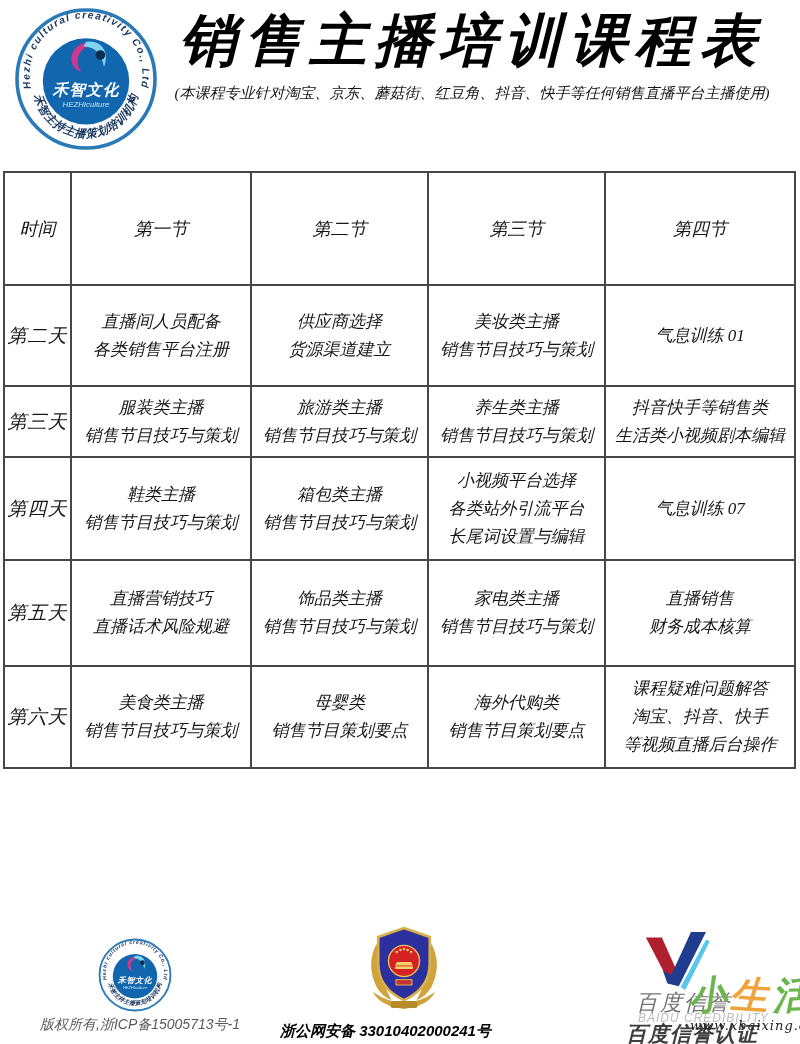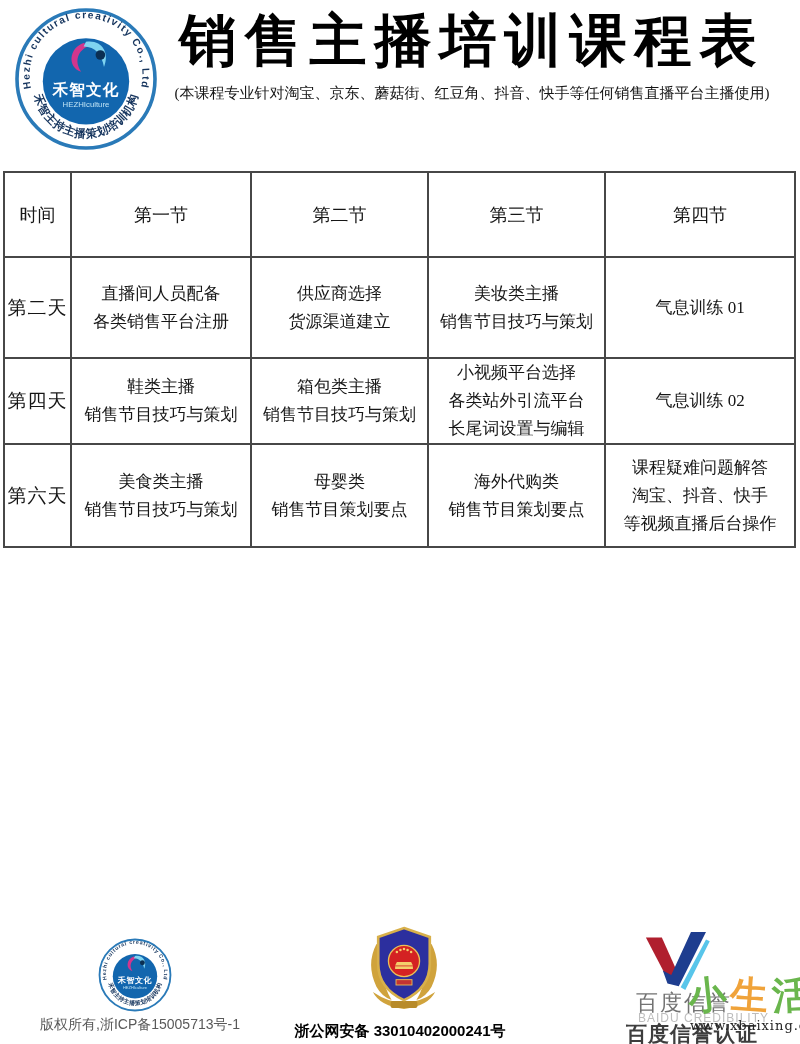--- a/index.html
+++ b/index.html
@@ -5,54 +5,54 @@
   :root{
     --logo-blue:#1266ae; --logo-ring:#2a7ab8; --logo-navy:#16355e;
     --logo-magenta:#d2368d; --logo-cyan:#7fd4f0;
     --badge-gold:#d0a33c; --badge-gold-dark:#b88b2a; --badge-blue:#2c2f9e; --badge-red:#d42222; --badge-star:#f3cf6b;
     --baidu-red:#b01f2e; --baidu-blue:#1e3d8f; --baidu-lightblue:#58c5ea;
     --wm-green:#6ab64d; --wm-orange:#f0a33a;
     --table-border:#474747; --ink:#111; --gray-text:#595959;
   }
   html,body{margin:0;padding:0;background:#fff;}
   .page{position:relative;width:800px;height:1044px;background:#fff;overflow:hidden;
-        font-family:"Liberation Serif","DejaVu Serif",serif;color:var(--ink);}
+        font-family:"Liberation Serif","DejaVu Serif",serif;color:var(--ink);font-style:italic;}
 
   
   .logo-main{position:absolute;left:14px;top:7px;width:144px;height:144px;}
   .logo-foot{position:absolute;left:98px;top:938px;width:74px;height:74px;}
   .page-title{position:absolute;left:172px;top:8px;width:600px;margin:0;
       font-size:57px;line-height:66px;font-weight:bold;letter-spacing:8px;
       text-align:center;white-space:nowrap;color:#000;}
   .page-subtitle{position:absolute;left:172px;top:84px;width:600px;margin:0;
       font-size:15px;text-align:center;white-space:nowrap;color:#151515;}
 
   
   table.course{position:absolute;left:3px;top:171px;width:791px;
       border-collapse:collapse;table-layout:fixed;}
   table.course th,table.course td{border:2px solid var(--table-border);
       text-align:center;vertical-align:middle;padding:0;font-weight:normal;
       font-size:17px;color:#161616;}
   table.course thead th{font-size:18px;}
   table.course tbody th{font-size:19px;letter-spacing:1px;}
-  table.course thead tr{height:85px;}
+  table.course thead tr{height:113px;}
   table.course tbody tr:nth-child(1){height:101px;}
   table.course tbody tr:nth-child(2){height:71px;}
   table.course tbody tr:nth-child(3){height:103px;}
   table.course tbody tr:nth-child(4){height:106px;}
   table.course tbody tr:nth-child(5){height:102px;}
   table.course tbody tr:nth-child(6){height:92px;}
   .cell-line{line-height:28px;}
 
   
   .copyright{position:absolute;left:40px;top:1016px;width:220px;
       font-family:"Liberation Sans","DejaVu Sans",sans-serif;
       font-size:14px;color:var(--gray-text);}
   .badge{position:absolute;left:364px;top:922px;width:80px;height:94px;}
-  .police-record{position:absolute;left:280px;top:1022px;width:240px;text-align:center;
+  .police-record{position:absolute;left:280px;top:1022px;width:240px;
       font-family:"Liberation Sans","DejaVu Sans",sans-serif;
       font-size:15px;font-weight:bold;color:#000;}
   .baidu-logo{position:absolute;left:638px;top:930px;width:74px;height:62px;}
   .baidu-name{position:absolute;left:636px;top:988px;width:140px;
       font-family:"Liberation Sans","DejaVu Sans",sans-serif;
       font-size:22px;letter-spacing:2px;color:#737373;}
   .baidu-en{position:absolute;left:638px;top:1011px;width:140px;
       font-family:"Liberation Sans","DejaVu Sans",sans-serif;
       font-size:12px;letter-spacing:1px;color:#bdbdbd;}
   .baidu-cert{position:absolute;left:626px;top:1020px;width:170px;
@@ -166,36 +166,74 @@
           </td>
           <td>
             <div class="cell-line">美妆类主播</div>
             <div class="cell-line">销售节目技巧与策划</div>
           </td>
           <td>
             <div class="cell-line">气息训练 01</div>
           </td>
         </tr>
         <tr>
+          <th>第三天</th>
+          <td>
+            <div class="cell-line">服装类主播</div>
+            <div class="cell-line">销售节目技巧与策划</div>
+          </td>
+          <td>
+            <div class="cell-line">旅游类主播</div>
+            <div class="cell-line">销售节目技巧与策划</div>
+          </td>
+          <td>
+            <div class="cell-line">养生类主播</div>
+            <div class="cell-line">销售节目技巧与策划</div>
+          </td>
+          <td>
+            <div class="cell-line">抖音快手等销售类</div>
+            <div class="cell-line">生活类小视频剧本编辑</div>
+          </td>
+        </tr>
+        <tr>
           <th>第四天</th>
           <td>
             <div class="cell-line">鞋类主播</div>
             <div class="cell-line">销售节目技巧与策划</div>
           </td>
           <td>
             <div class="cell-line">箱包类主播</div>
             <div class="cell-line">销售节目技巧与策划</div>
           </td>
           <td>
             <div class="cell-line">小视频平台选择</div>
             <div class="cell-line">各类站外引流平台</div>
             <div class="cell-line">长尾词设置与编辑</div>
           </td>
           <td>
-            <div class="cell-line">气息训练 02</div>
+            <div class="cell-line">气息训练 07</div>
+          </td>
+        </tr>
+        <tr>
+          <th>第五天</th>
+          <td>
+            <div class="cell-line">直播营销技巧</div>
+            <div class="cell-line">直播话术风险规避</div>
+          </td>
+          <td>
+            <div class="cell-line">饰品类主播</div>
+            <div class="cell-line">销售节目技巧与策划</div>
+          </td>
+          <td>
+            <div class="cell-line">家电类主播</div>
+            <div class="cell-line">销售节目技巧与策划</div>
+          </td>
+          <td>
+            <div class="cell-line">直播销售</div>
+            <div class="cell-line">财务成本核算</div>
           </td>
         </tr>
         <tr>
           <th>第六天</th>
           <td>
             <div class="cell-line">美食类主播</div>
             <div class="cell-line">销售节目技巧与策划</div>
           </td>
           <td>
             <div class="cell-line">母婴类</div>

